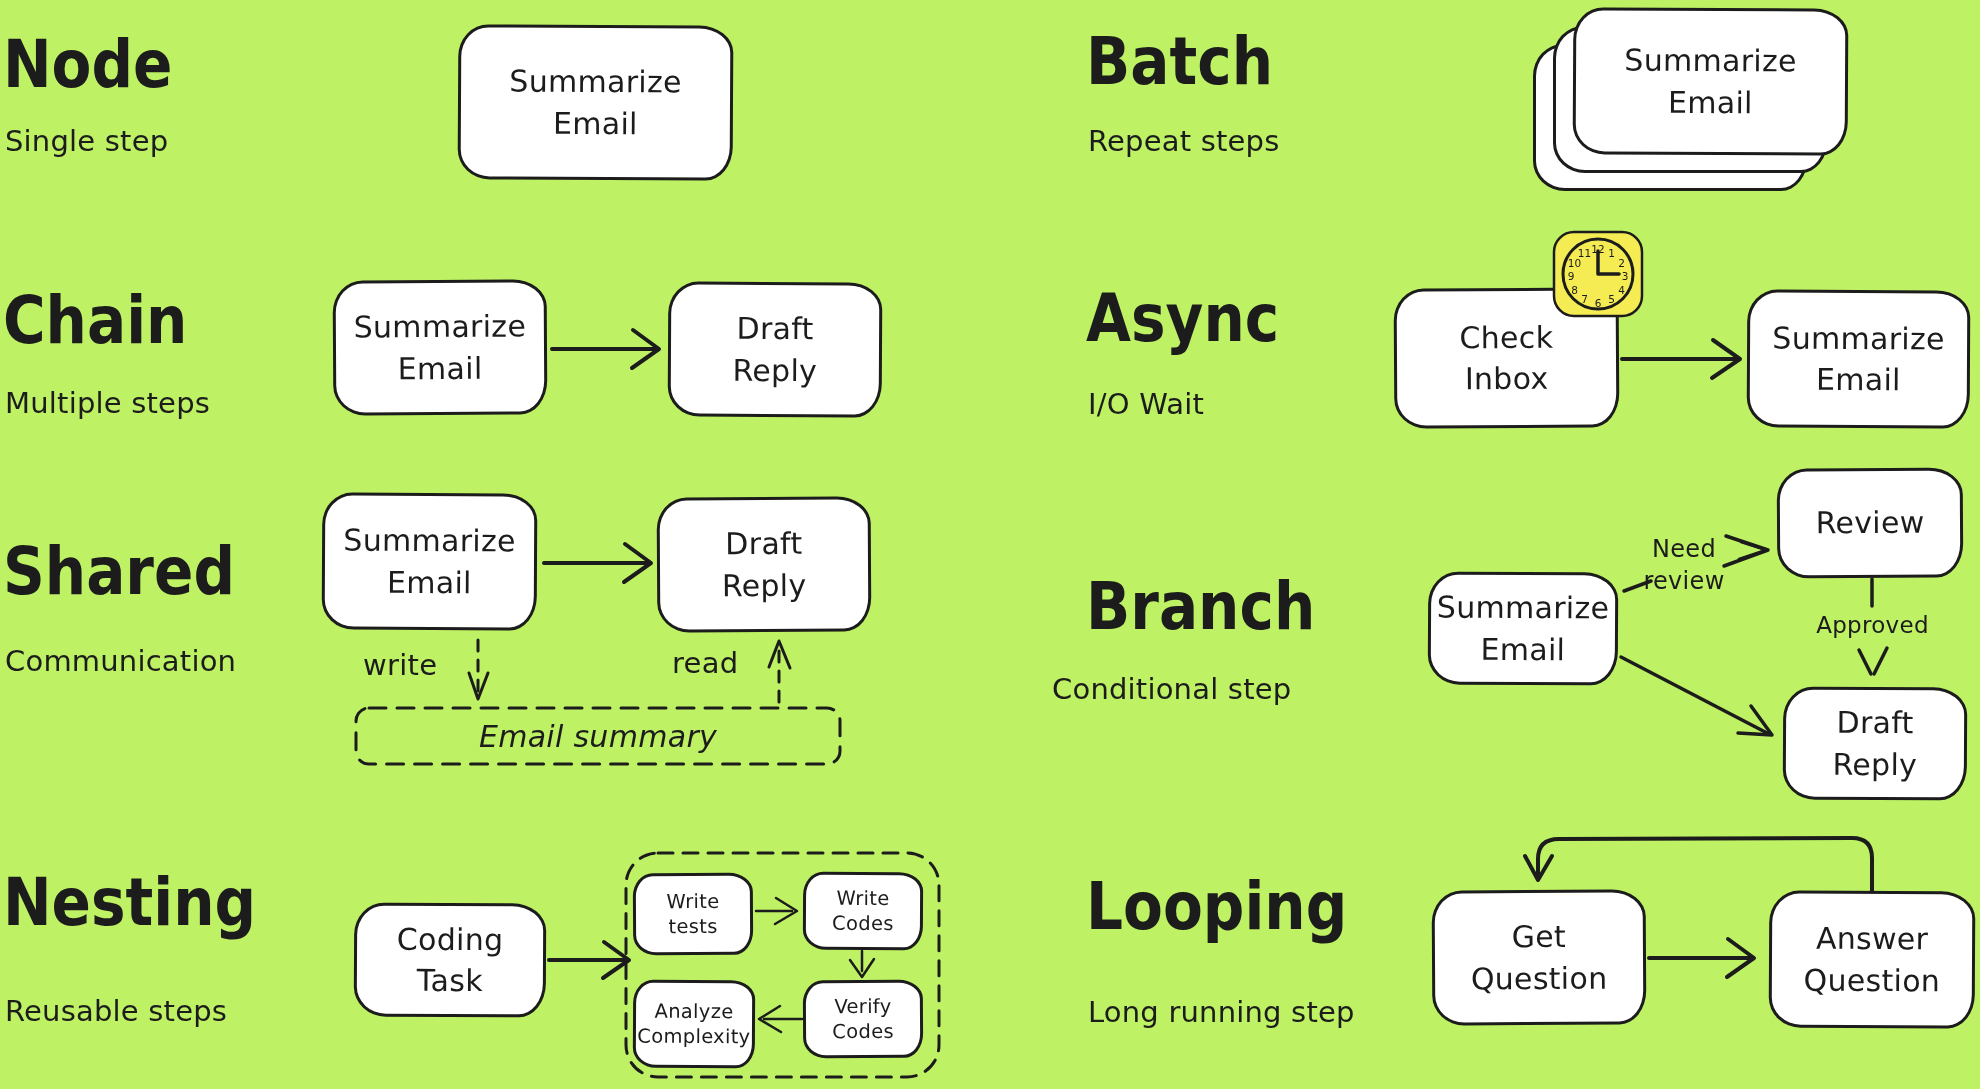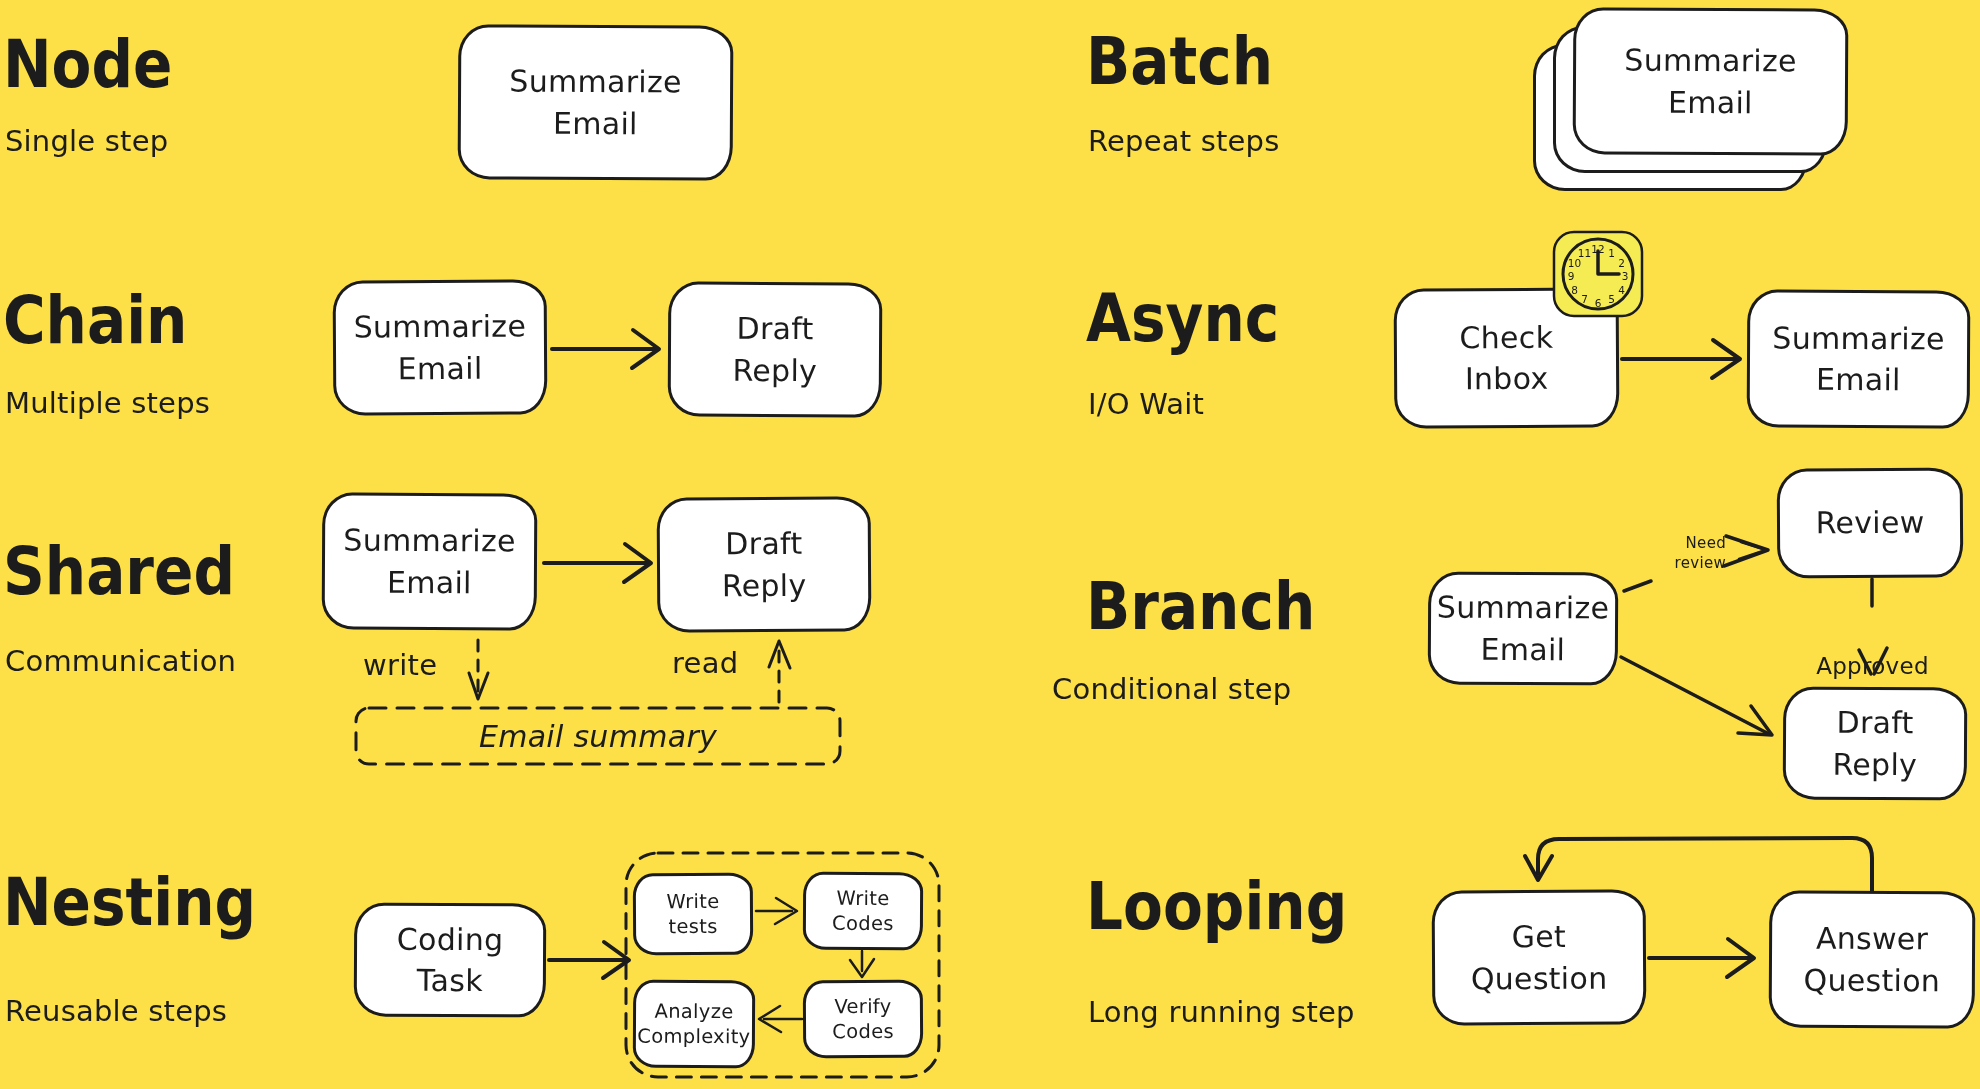--- a/index.html
+++ b/index.html
@@ -1,17 +1,17 @@
 <!DOCTYPE html>
 <html><head>
 <meta charset="utf-8">
 <style>
   html,body{margin:0;padding:0;background:#ffffff;}
   #stage{
-    position:relative;width:1980px;height:1089px;background:#fde047;
+    position:relative;width:1980px;height:1089px;background:#bef264;
     font-family:"DejaVu Sans","Liberation Sans",sans-serif;color:#1c1c1c;overflow:hidden;
   }
   .title{
     position:absolute;font-size:66px;font-weight:600;line-height:1.05;
     letter-spacing:0px;transform:scaleX(.88);transform-origin:0 0;white-space:nowrap;
   }
   .subtitle{
     position:absolute;font-size:29px;font-weight:400;letter-spacing:.2px;white-space:nowrap;
   }
   .box{
@@ -21,22 +21,22 @@
     display:flex;align-items:center;justify-content:center;text-align:center;
     font-size:30px;line-height:1.38;white-space:pre-line;letter-spacing:.3px;
   }
   .box.small{
     font-size:19.5px;border-width:3px;line-height:1.3;
     border-radius:20px 24px 19px 23px / 23px 19px 24px 20px;
   }
   .tilt-a{transform:rotate(-.35deg);}
   .tilt-b{transform:rotate(.3deg);}
   .edge-label{position:absolute;font-size:29px;letter-spacing:.3px;white-space:pre-line;}
-  .edge-label.small{font-size:15px;line-height:1.35;text-align:right;}
-  .edge-label.mid{font-size:23px;text-align:center;margin-top:41px;}
+  .edge-label.small{font-size:24px;line-height:1.35;text-align:center;}
+  .edge-label.mid{font-size:23px;text-align:center;}
   .store-label{
     position:absolute;display:flex;align-items:center;justify-content:center;
     font-size:30px;letter-spacing:.3px;font-style:italic;
   }
   svg.overlay{position:absolute;left:0;top:0;pointer-events:none;}
   .clock{position:absolute;}
 </style>
 </head>
 <body>
 

